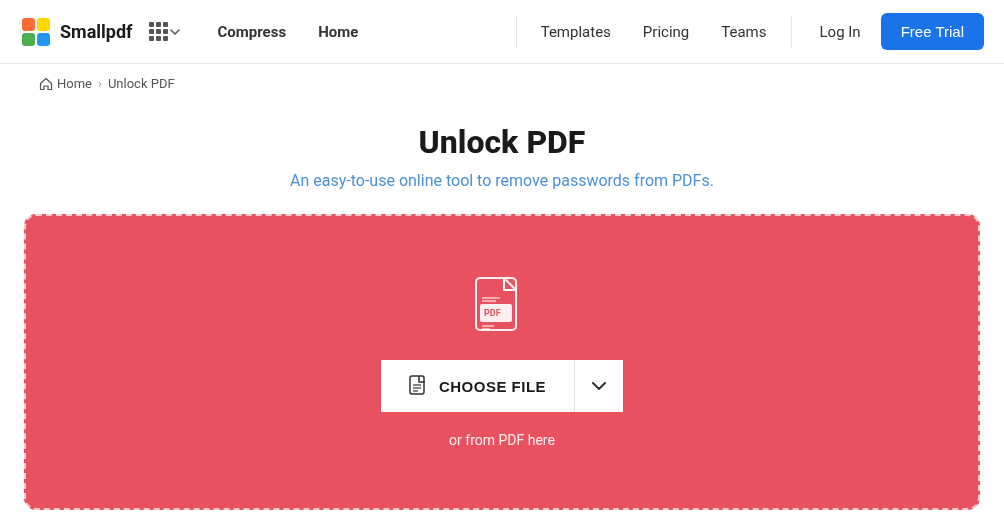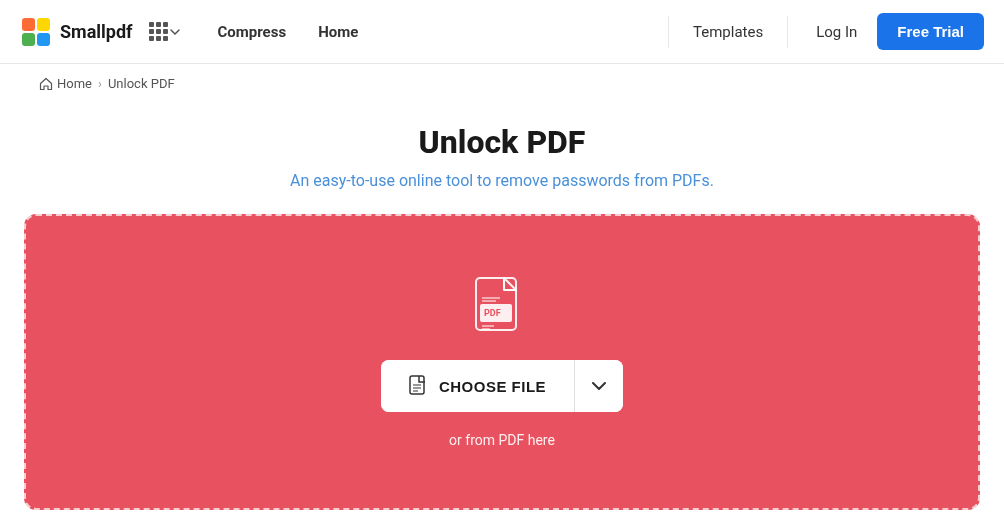--- a/index.html
+++ b/index.html
@@ -104,21 +104,21 @@
       cursor: pointer;
       text-decoration: none;
     }
     .nav-free-trial {
       background: #1a73e8;
       color: #fff;
       border: none;
       border-radius: 6px;
       padding: 10px 20px;
       font-size: 15px;
-      font-weight: 700;
+      font-weight: 400;
       cursor: pointer;
     }
 
     
     .breadcrumb {
       display: flex;
       align-items: center;
       gap: 6px;
       padding: 12px 24px;
       font-size: 13px;
@@ -170,21 +170,21 @@
       justify-content: center;
       padding: 60px 16px;
       gap: 20px;
     }
 
     
     .choose-file-container {
       display: flex;
       align-items: center;
       background: #fff;
-      border-radius: 8px;
+      border-radius: 0;
       overflow: hidden;
       height: 52px;
     }
     .choose-file-btn {
       display: flex;
       align-items: center;
       gap: 10px;
       padding: 0 28px;
       height: 100%;
       background: #fff;
@@ -253,20 +253,22 @@
     <a class="nav-link">Compress</a>
     <a class="nav-link">Home</a>
   </div>
 
   <div class="nav-spacer"></div>
 
   <div class="nav-divider"></div>
 
   <div class="nav-links-right">
     <a class="nav-link">Templates</a>
+    <a class="nav-link">Pricing</a>
+    <a class="nav-link">Teams</a>
   </div>
 
   <div class="nav-divider"></div>
 
   <a class="nav-login">Log In</a>
   <button class="nav-free-trial">Free Trial</button>
 </nav>
 
 <div class="breadcrumb">
   <div class="breadcrumb-home">

